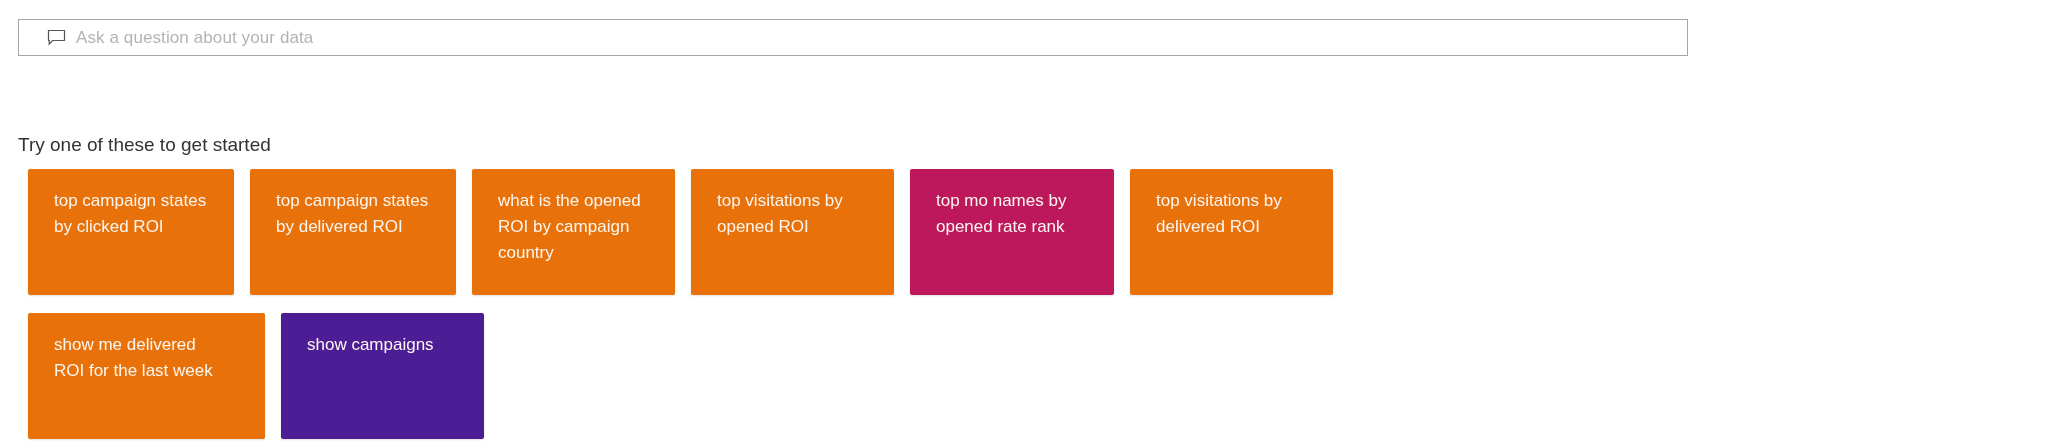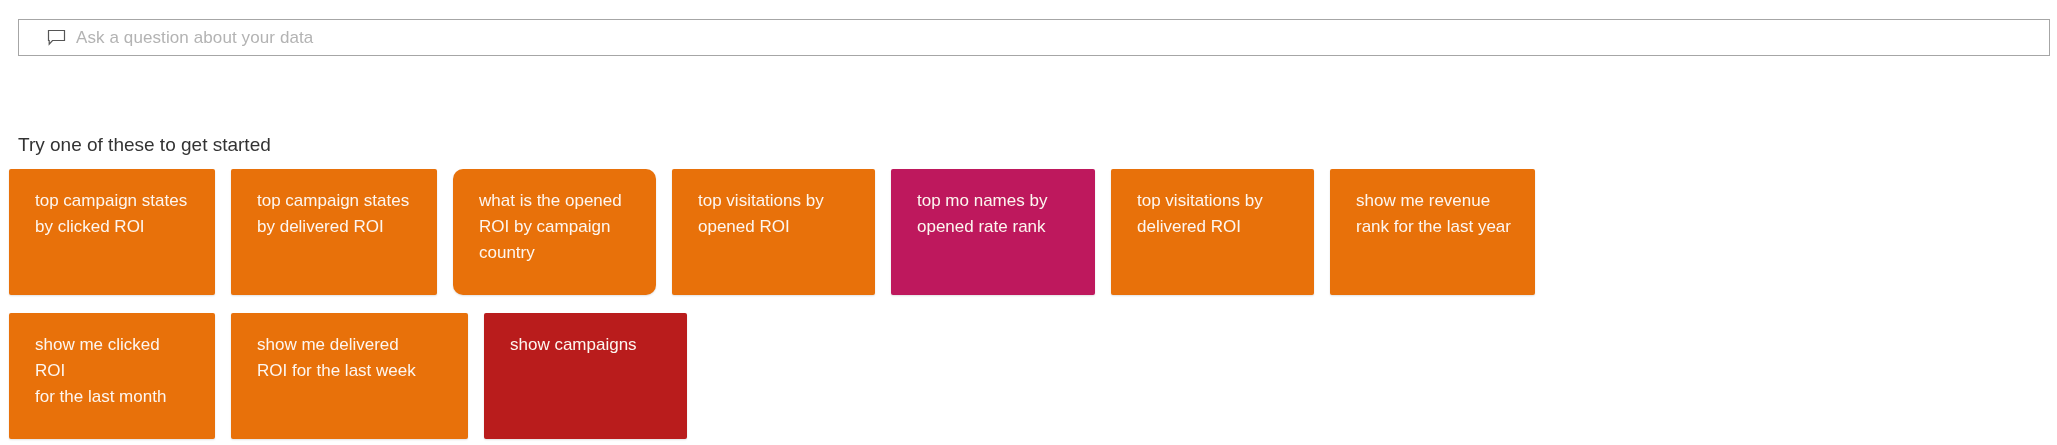--- a/index.html
+++ b/index.html
@@ -13,21 +13,21 @@
     font-family: "Liberation Sans", sans-serif;
     overflow: hidden;
     -webkit-font-smoothing: antialiased;
   }
 
   
   .ask-bar {
     position: absolute;
     left: 18px;
     top: 19px;
-    width: 2032px;
+    width: 1670px;
     height: 37px;
     box-sizing: border-box;
     background: #ffffff;
     border: 1px solid #a6a6a6;
     display: flex;
     align-items: center;
     padding: 0 12px;
   }
   .ask-icon {
     width: 19px;
@@ -52,21 +52,21 @@
     top: 132px;
     font-size: 19px;
     color: #333333;
     line-height: 26px;
     white-space: nowrap;
   }
 
   
   .cards-region {
     position: absolute;
-    left: 1px;
+    left: 20px;
     top: 169px;
     width: 2020px;
     padding-left: 8px;
   }
   .card-row {
     display: flex;
     align-items: flex-start;
   }
   .card-row.row-1 { margin-bottom: 18px; }
 
@@ -101,32 +101,28 @@
 </div>
 
 <div class="section-heading">Try one of these to get started</div>
 
 <div class="cards-region">
   <div class="card-row row-1">
       <div class="suggestion-card" style="width: 206px; background: rgb(232, 113, 10); color: rgb(253, 246, 240);">top campaign states
 by clicked ROI</div>
       <div class="suggestion-card" style="width: 206px; background: rgb(232, 113, 10); color: rgb(253, 246, 240);">top campaign states
 by delivered ROI</div>
-      <div class="suggestion-card" style="width: 203px; background: rgb(232, 113, 10); color: rgb(253, 246, 240); border-radius: 10px;">what is the opened
+      <div class="suggestion-card" style="width: 203px; background: rgb(232, 113, 10); color: rgb(253, 246, 240);">what is the opened
 ROI by campaign
 country</div>
       <div class="suggestion-card" style="width: 203px; background: rgb(232, 113, 10); color: rgb(253, 246, 240);">top visitations by
 opened ROI</div>
       <div class="suggestion-card" style="width: 204px; background: #be185d; color: rgb(253, 246, 240);">top mo names by
 opened rate rank</div>
       <div class="suggestion-card" style="width: 203px; background: rgb(232, 113, 10); color: rgb(253, 246, 240);">top visitations by
 delivered ROI</div>
-      <div class="suggestion-card" style="width: 205px; background: rgb(232, 113, 10); color: rgb(253, 246, 240);">show me revenue
-rank for the last year</div>
     </div>
   <div class="card-row row-2">
-      <div class="suggestion-card" style="width: 206px; background: rgb(232, 113, 10); color: rgb(253, 246, 240);">show me clicked ROI
-for the last month</div>
       <div class="suggestion-card" style="width: 237px; background: rgb(232, 113, 10); color: rgb(253, 246, 240);">show me delivered
 ROI for the last week</div>
-      <div class="suggestion-card" style="width: 203px; background: #b91c1c; color: rgb(253, 246, 240);">show campaigns</div>
+      <div class="suggestion-card" style="width: 203px; background: #4c1d95; color: rgb(253, 246, 240);">show campaigns</div>
     </div>
 </div>
 
 </body></html>

